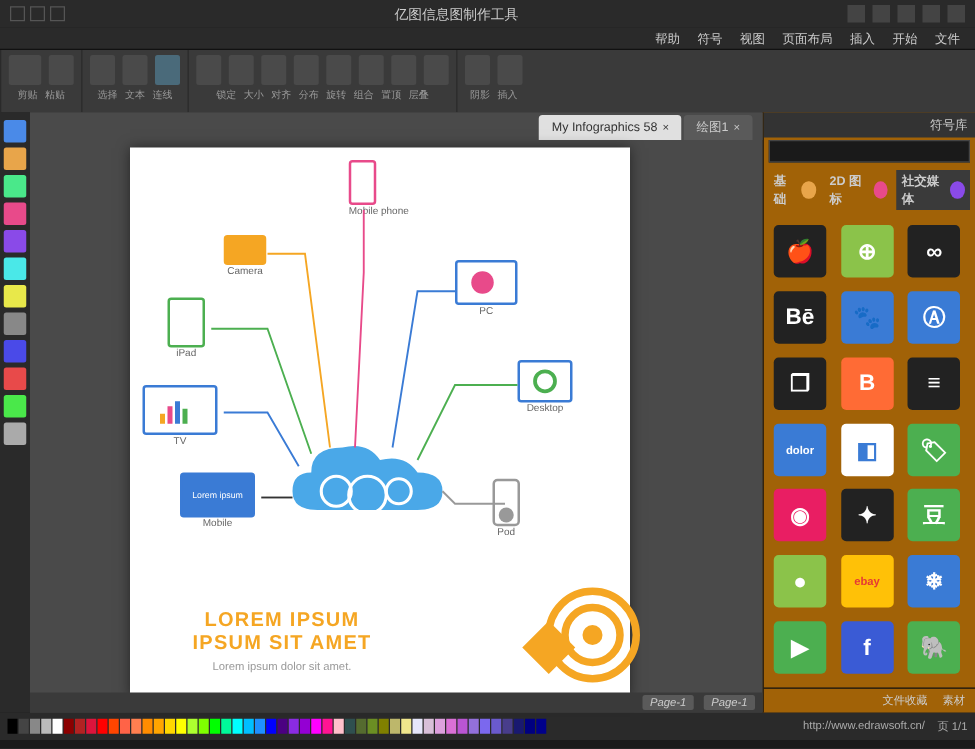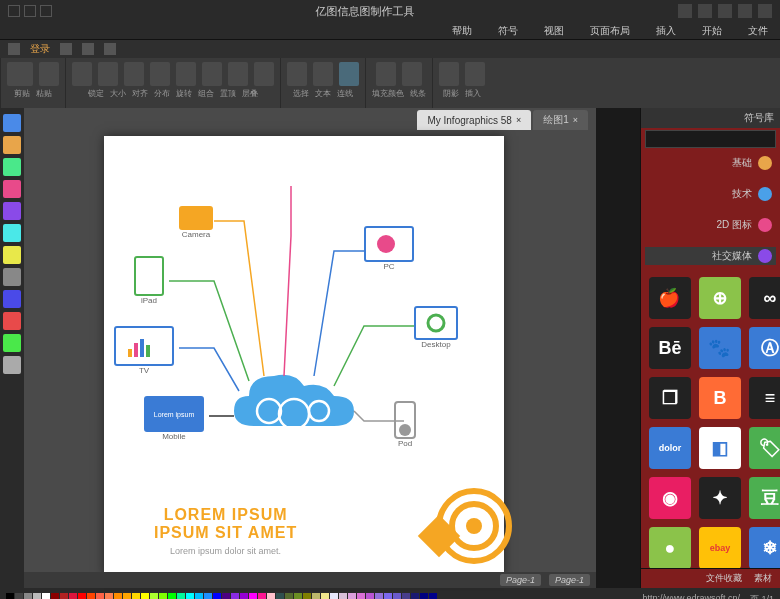--- a/index.html
+++ b/index.html
@@ -6,21 +6,21 @@
 body { width: 780px; height: 599px; background: #1a1a1a; color: #ccc; font-size: 10px; overflow: hidden; position: relative; }
 
 .titlebar { height: 22px; background: #2a2a2a; display: flex; align-items: center; padding: 0 8px; }
 .titlebar .wincontrols { display: flex; gap: 4px; }
 .titlebar .wc { width: 12px; height: 12px; border: 1px solid #555; }
 .titlebar .title { flex: 1; text-align: center; font-size: 11px; color: #ccc; }
 .titlebar .rtools { display: flex; gap: 6px; }
 .titlebar .rtools span { width: 14px; height: 14px; background: #444; display: inline-block; }
 
 .menubar { height: 18px; background: #2a2a2a; display: flex; flex-direction: row-reverse; gap: 14px; padding: 2px 12px; font-size: 10px; border-bottom: 1px solid #111; }
-.menubar span { color: #ccc; margin-left: 12px; }
+.menubar span { color: #ccc; }
 
 .toolbar-outer { background: #3a3a3a; }
 .quickbar { height: 18px; display: flex; align-items: center; padding: 2px 8px; gap: 10px; background: #2f2f2f; }
 .qb-label { color: #e8a54a; font-size: 10px; }
 .qb-icn { width: 12px; height: 12px; background: #555; }
 
 .ribbon { height: 50px; display: flex; }
 .ribbon-group { display: flex; flex-direction: column; align-items: center; padding: 4px 6px; border-left: 1px solid #2a2a2a; }
 .ribbon-group .btns { display: flex; gap: 6px; }
 .ribbon-group .btn { width: 20px; height: 24px; background: #4a4a4a; border-radius: 2px; }
@@ -46,25 +46,25 @@
 .cloud { position: absolute; left: 120px; top: 230px; width: 140px; height: 80px; }
 .cloud svg { width: 100%; height: 100%; }
 .bottom-text { position: absolute; bottom: 20px; left: 50px; text-align: center; }
 .bottom-text h2 { color: #f5a623; font-size: 16px; font-weight: bold; letter-spacing: 1px; }
 .bottom-text p { color: #999; font-size: 9px; margin-top: 4px; }
 .radar { position: absolute; right: -10px; bottom: 10px; width: 100px; height: 100px; }
 
 .page-tabs { position: absolute; bottom: 0; height: 16px; background: #3a3a3a; display: flex; flex-direction: row-reverse; padding: 0 6px; font-size: 9px; align-items: center; gap: 8px; width: 100%; }
 .page-tabs .pt { padding: 1px 6px; background: #5a5a5a; border-radius: 2px; font-style: italic; }
 
-.right-panel { width: 140px; background: #7f1d1d; border-left: 1px solid #111; display: flex; flex-direction: column; margin-left: 44px; }
+.right-panel { width: 170px; background: #a16207; border-left: 1px solid #111; display: flex; flex-direction: column; }
 .rp-header { height: 20px; display: flex; justify-content: flex-end; padding: 3px 6px; font-size: 10px; color: #ccc; background: #333; }
 .rp-search { height: 22px; padding: 2px 4px; display: flex; }
 .rp-search input { flex: 1; background: #1a1a1a; border: 1px solid #444; color: #ccc; font-size: 9px; padding: 2px; }
-.rp-cats { padding: 4px; display: flex; flex-direction: column; gap: 13px; }
+.rp-cats { padding: 4px; display: flex; flex-direction: row; gap: 3px; font-weight: bold; }
 .rp-cat { display: flex; flex-direction: row-reverse; align-items: center; gap: 6px; padding: 2px 4px; cursor: pointer; }
 .rp-cat .ci { width: 14px; height: 14px; border-radius: 50%; }
 .rp-cat.active { background: #3a3a3a; }
 .icon-grid { flex: 1; overflow-y: auto; display: grid; grid-template-columns: repeat(3, 1fr); gap: 8px; padding: 8px; }
 .igc { width: 42px; height: 42px; display: flex; align-items: center; justify-content: center; font-size: 20px; color: #fff; font-weight: bold; border-radius: 4px; }
 .rp-foot { height: 20px; display: flex; flex-direction: row-reverse; gap: 12px; padding: 3px 8px; font-size: 9px; border-top: 1px solid #111; }
 
 .statusbar { height: 22px; background: #2a2a2a; display: flex; align-items: center; padding: 2px 6px; }
 .palette { display: flex; gap: 1px; flex: 1; }
 .pc { width: 8px; height: 12px; }
@@ -93,38 +93,43 @@
   <span>文件</span>
   <span>开始</span>
   <span>插入</span>
   <span>页面布局</span>
   <span>视图</span>
   <span>符号</span>
   <span>帮助</span>
 </div>
 
 <div class="toolbar-outer">
-<div class="quickbar">
-  <span class="qb-icn"></span>
-  <span class="qb-label">登录</span>
-  <span class="qb-icn"></span>
-  <span class="qb-icn"></span>
-  <span class="qb-icn"></span>
-</div>
 
 <div class="ribbon">
   <div class="ribbon-group">
     <div class="btns">
           <div class="btn big"></div>
           <div class="btn"></div>
         </div>
     <div class="lbl">
           <span>剪贴</span>
           <span>粘贴</span>
         </div>
+  </div>
+  <div class="ribbon-group">
+    <div class="btns">
+      <div class="btn"></div>
+      <div class="btn"></div>
+      <div class="btn highlight"></div>
+    </div>
+    <div class="lbl">
+      <span>选择</span>
+      <span>文本</span>
+      <span>连线</span>
+    </div>
   </div>
   <div class="ribbon-group">
     <div class="btns">
       <div class="btn"></div>
       <div class="btn"></div>
       <div class="btn"></div>
       <div class="btn"></div>
       <div class="btn"></div>
       <div class="btn"></div>
       <div class="btn"></div>
@@ -133,42 +138,20 @@
     <div class="lbl">
       <span>锁定</span>
       <span>大小</span>
       <span>对齐</span>
       <span>分布</span>
       <span>旋转</span>
       <span>组合</span>
       <span>置顶</span>
       <span>层叠</span>
     </div>
-  </div>
-  <div class="ribbon-group">
-    <div class="btns">
-      <div class="btn"></div>
-      <div class="btn"></div>
-      <div class="btn highlight"></div>
-    </div>
-    <div class="lbl">
-      <span>选择</span>
-      <span>文本</span>
-      <span>连线</span>
-    </div>
-  </div>
-  <div class="ribbon-group">
-    <div class="btns">
-      <div class="btn"></div>
-      <div class="btn"></div>
-    </div>
-    <div class="lbl">
-          <span>填充颜色</span>
-          <span>线条</span>
-        </div>
   </div>
   <div class="ribbon-group">
     <div class="btns">
       <div class="btn"></div>
       <div class="btn"></div>
     </div>
     <div class="lbl">
           <span>阴影</span>
           <span>插入</span>
         </div>
@@ -199,20 +182,24 @@
           <span class="x">×</span>
         </div>
       <div class="tab active">
           <span>My Infographics 58</span>
           <span class="x">×</span>
         </div>
     </div>
 
     <div class="canvas">
 
+      <div class="info-node" style="left:175px;top:10px;">
+        <div class="box" style="width:22px;height:36px;border-color:#e84a8a;"></div>
+        <div>Mobile phone</div>
+      </div>
 
       <div class="info-node" style="left:75px;top:70px;">
         <div class="box" style="width:34px;height:24px;border-color:#f5a623;background:#f5a623;"></div>
         <div>Camera</div>
       </div>
 
       <div class="info-node" style="left:260px;top:90px;">
         <div class="box" style="width:50px;height:36px;border-color:#3a7bd5;">
             <svg width="28" height="22">
               <circle cx="11" cy="11" r="9" fill="#e84a8a"></circle>
@@ -303,24 +290,20 @@
 
   <div class="right-panel">
     <div class="rp-header">符号库</div>
     <div class="rp-search">
         <input placeholder="" style="">
       </div>
     <div class="rp-cats" id="rpcats">
         <div class="rp-cat">
           <span class="ci" style="background:#e8a54a"></span>
           <span>基础</span>
-        </div>
-        <div class="rp-cat">
-          <span class="ci" style="background:#4aa0e8"></span>
-          <span>技术</span>
         </div>
         <div class="rp-cat">
           <span class="ci" style="background:#e84a8a"></span>
           <span>2D 图标</span>
         </div>
         <div class="rp-cat active">
           <span class="ci" style="background:#8a4ae8"></span>
           <span>社交媒体</span>
         </div>
       </div>

